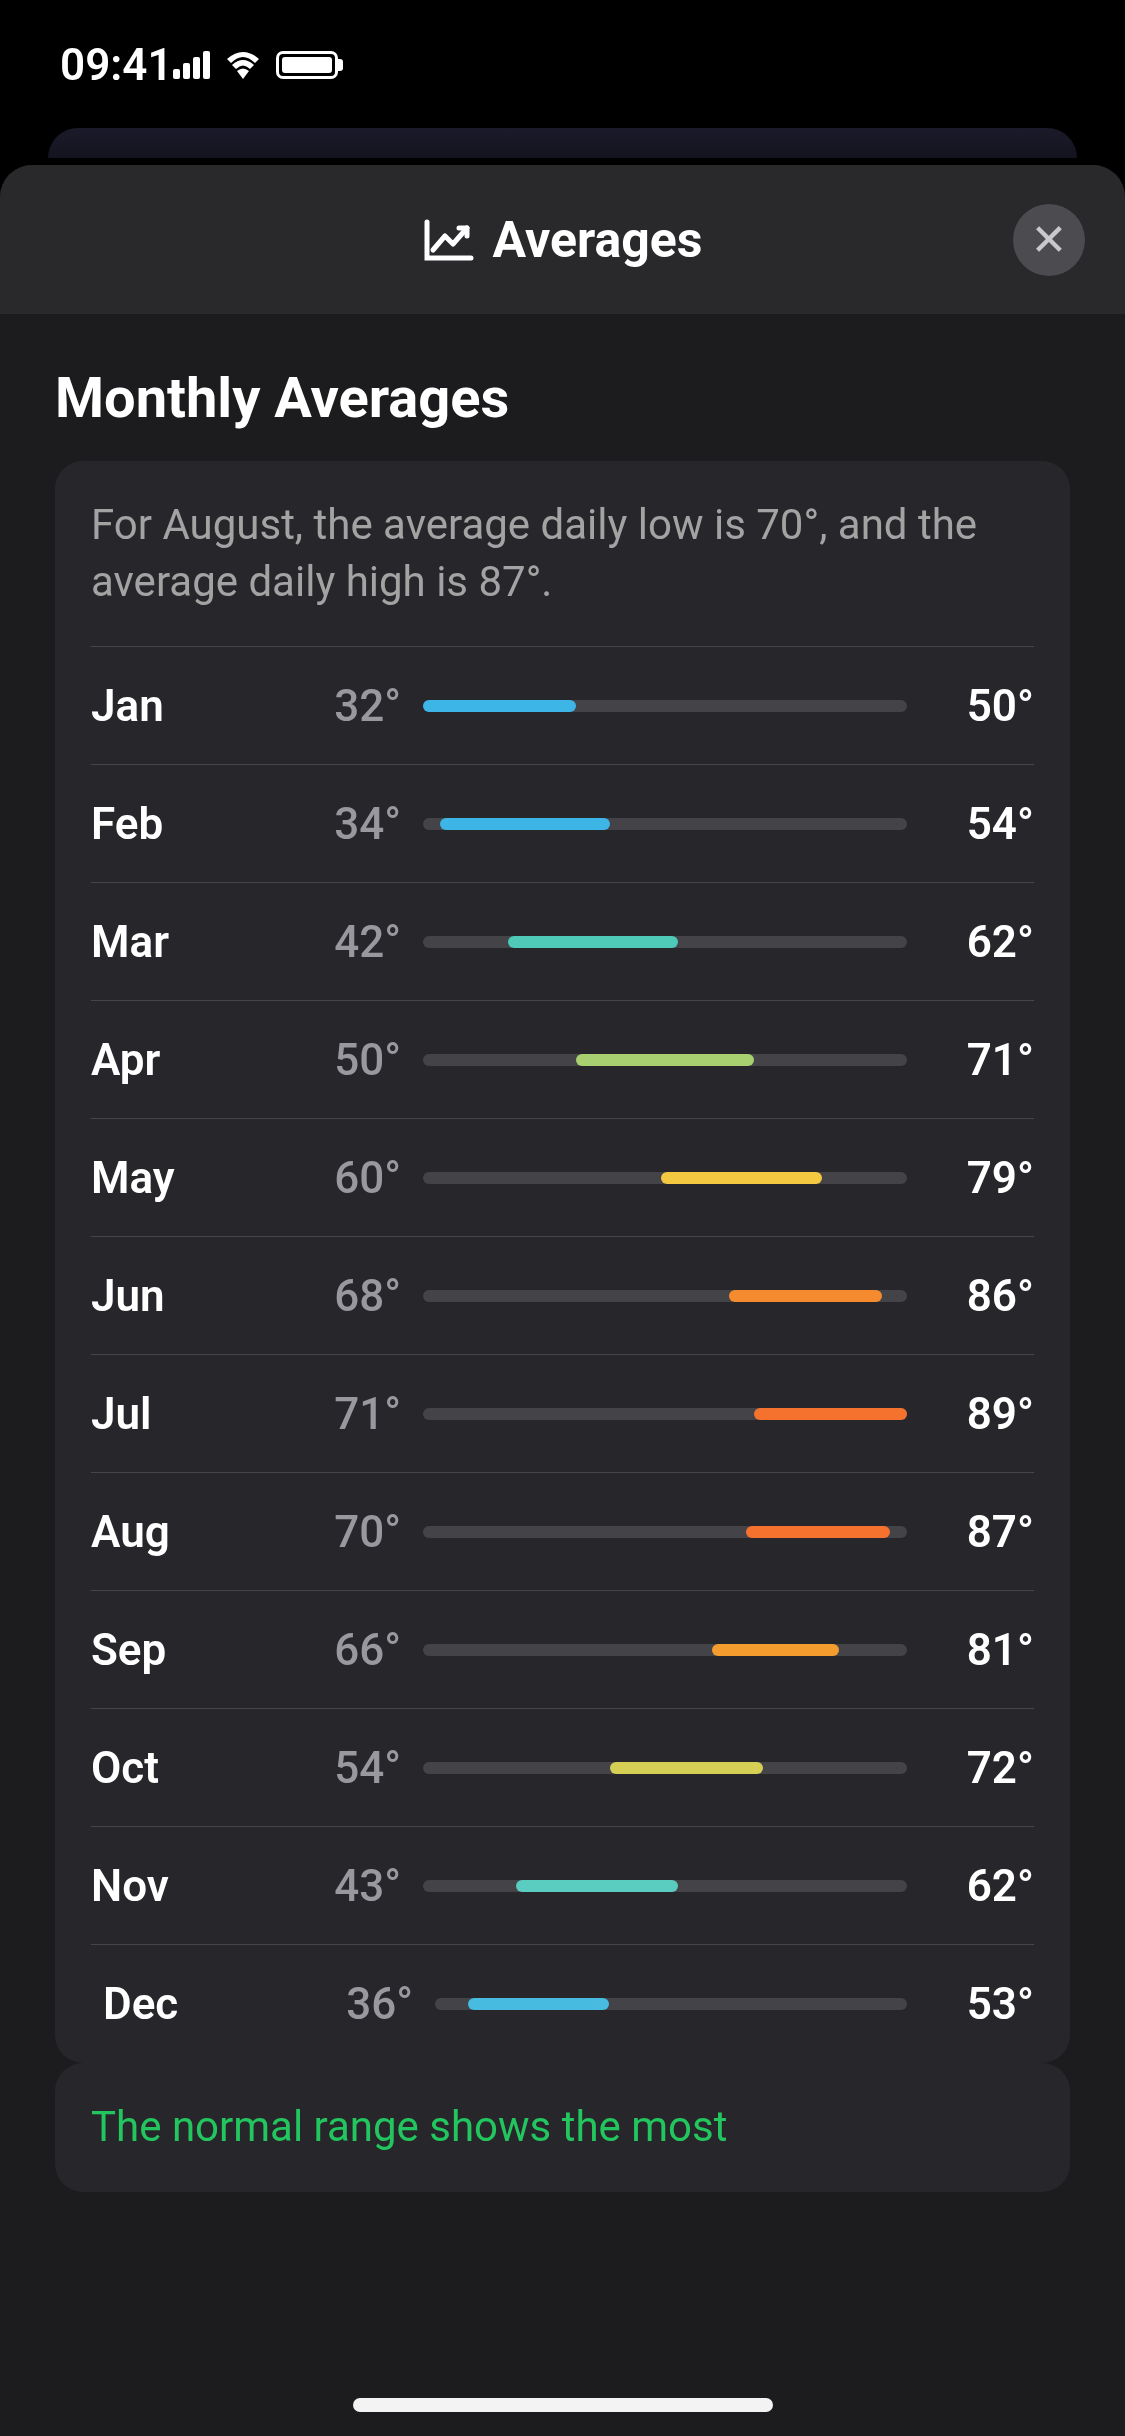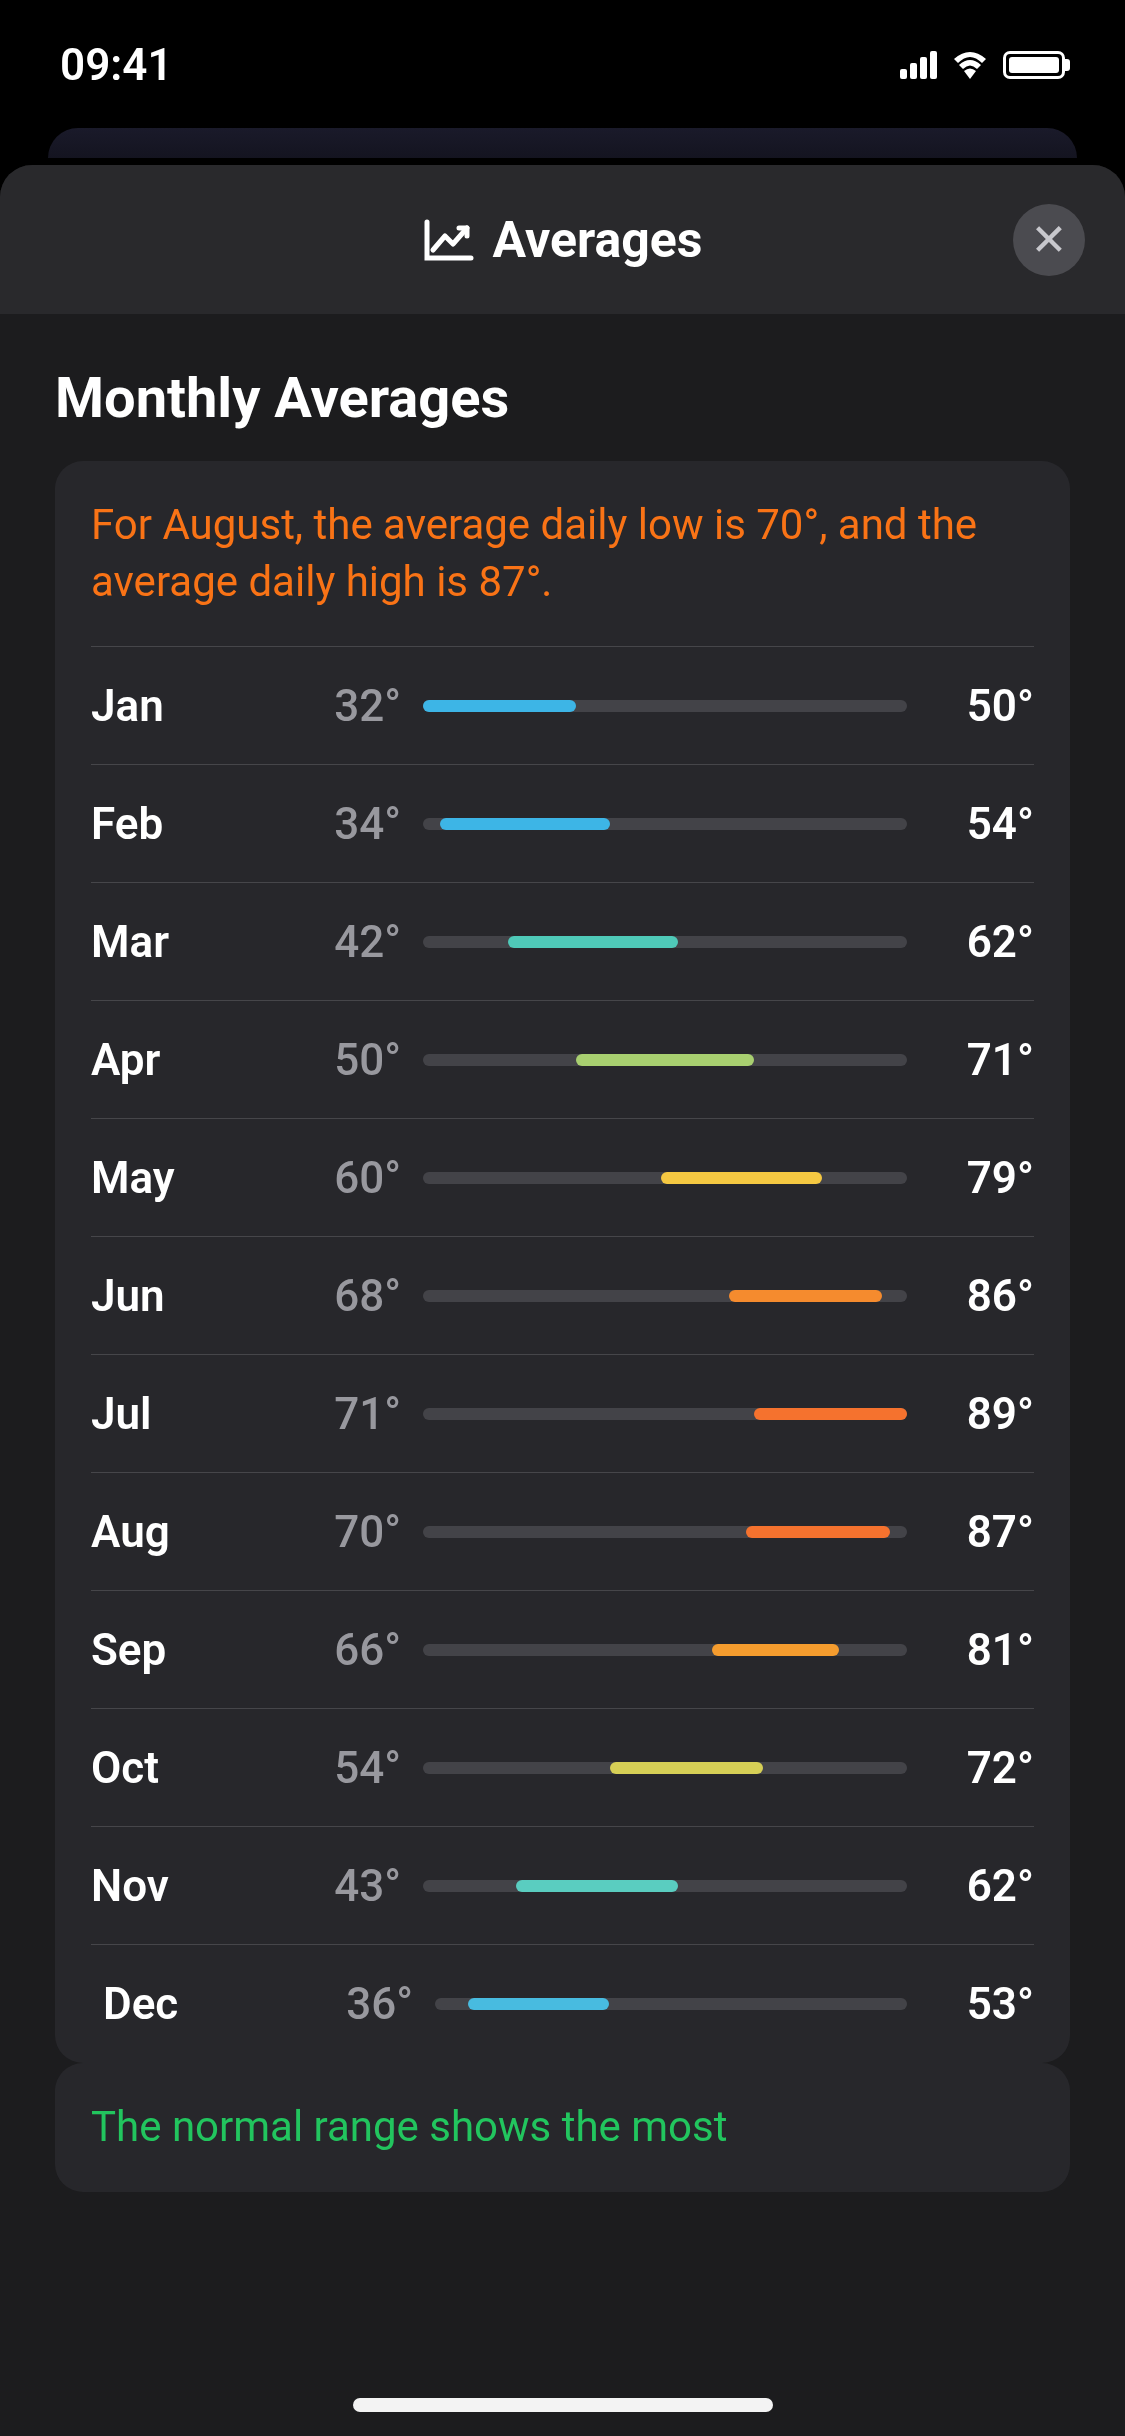--- a/index.html
+++ b/index.html
@@ -10,21 +10,20 @@
     body {
       width: 1125px;
       height: 2436px;
       background: #000;
       font-family: -apple-system, BlinkMacSystemFont, "Segoe UI", Roboto, sans-serif;
       overflow: hidden;
       position: relative;
     }
     .status-bar {
       display: flex;
-      justify-content: space-between;
       align-items: center;
       padding: 25px 60px 15px 60px;
       height: 120px;
       color: white;
     }
     .status-time {
       font-size: 44px;
       font-weight: 600;
     }
     .status-icons {
@@ -136,21 +135,21 @@
     }
     .card {
       margin: 0 55px;
       background: rgba(50,50,54,0.55);
       border-radius: 28px;
       padding: 36px 36px 0;
     }
     .card-summary {
       font-size: 42px;
       line-height: 1.35;
-      color: #f97316;
+      color: #a3a3a3;
       padding-bottom: 36px;
       border-bottom: 1px solid rgba(128,128,132,0.35);
     }
     .month-row {
       display: flex;
       align-items: center;
       height: 118px;
       border-bottom: 1px solid rgba(128,128,132,0.35);
     }
     .month-row:last-child {

